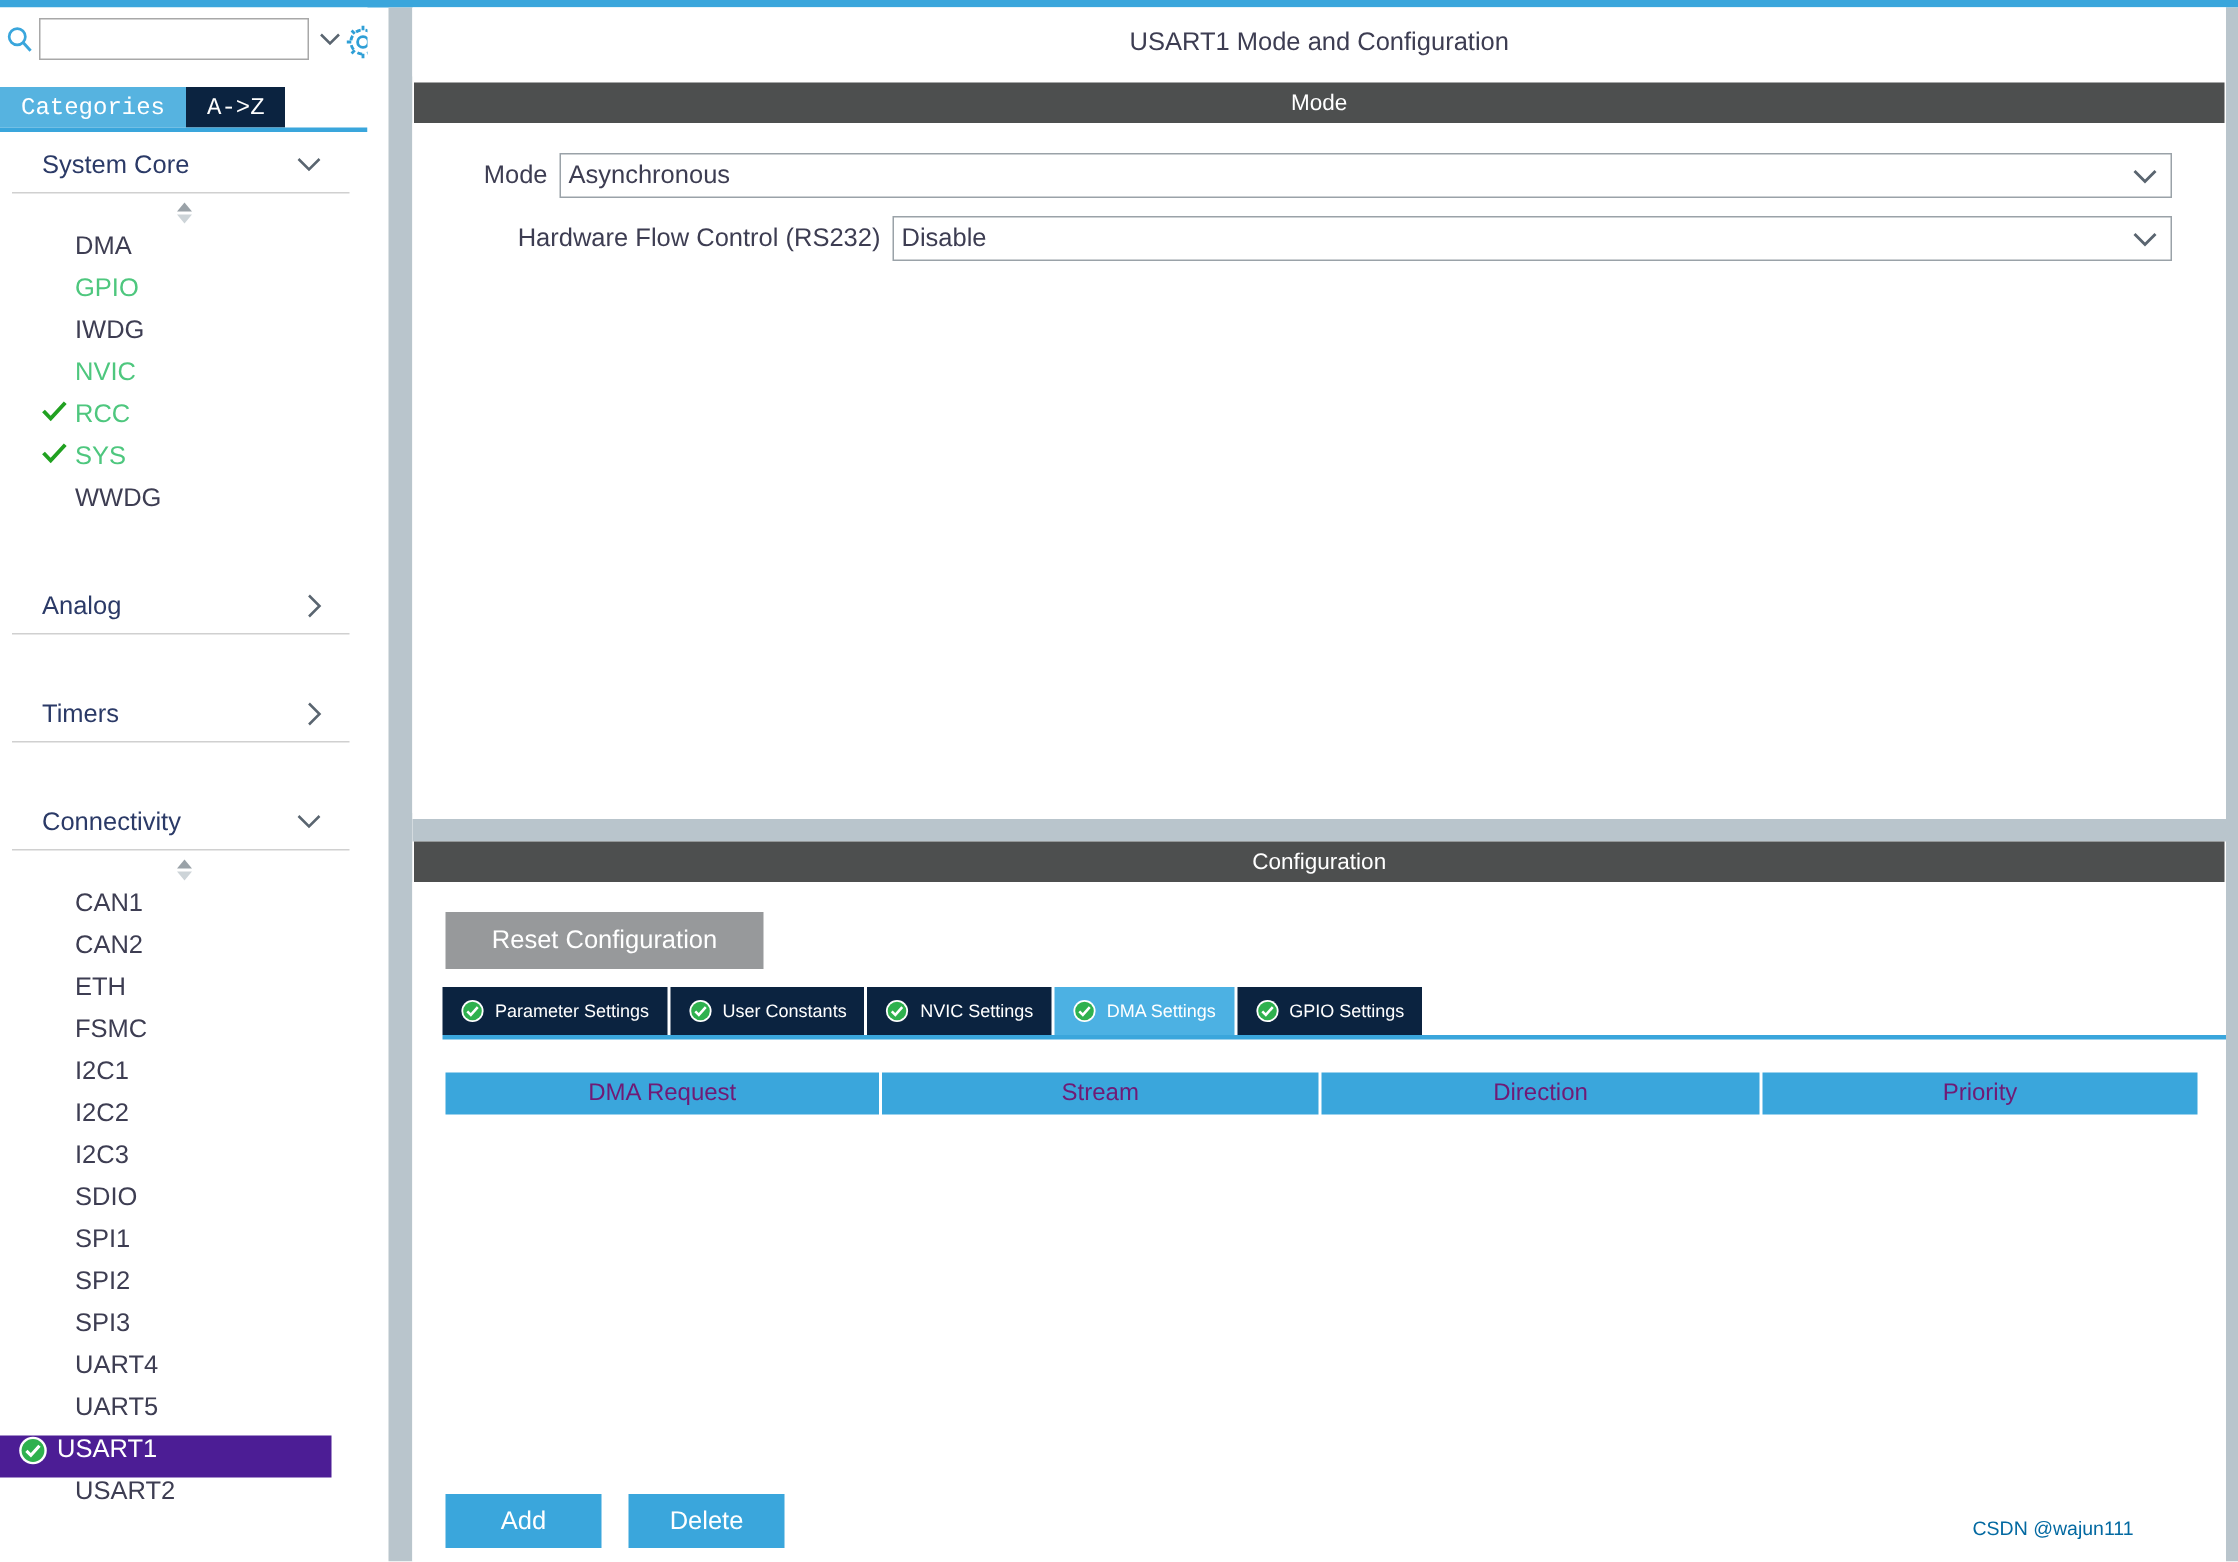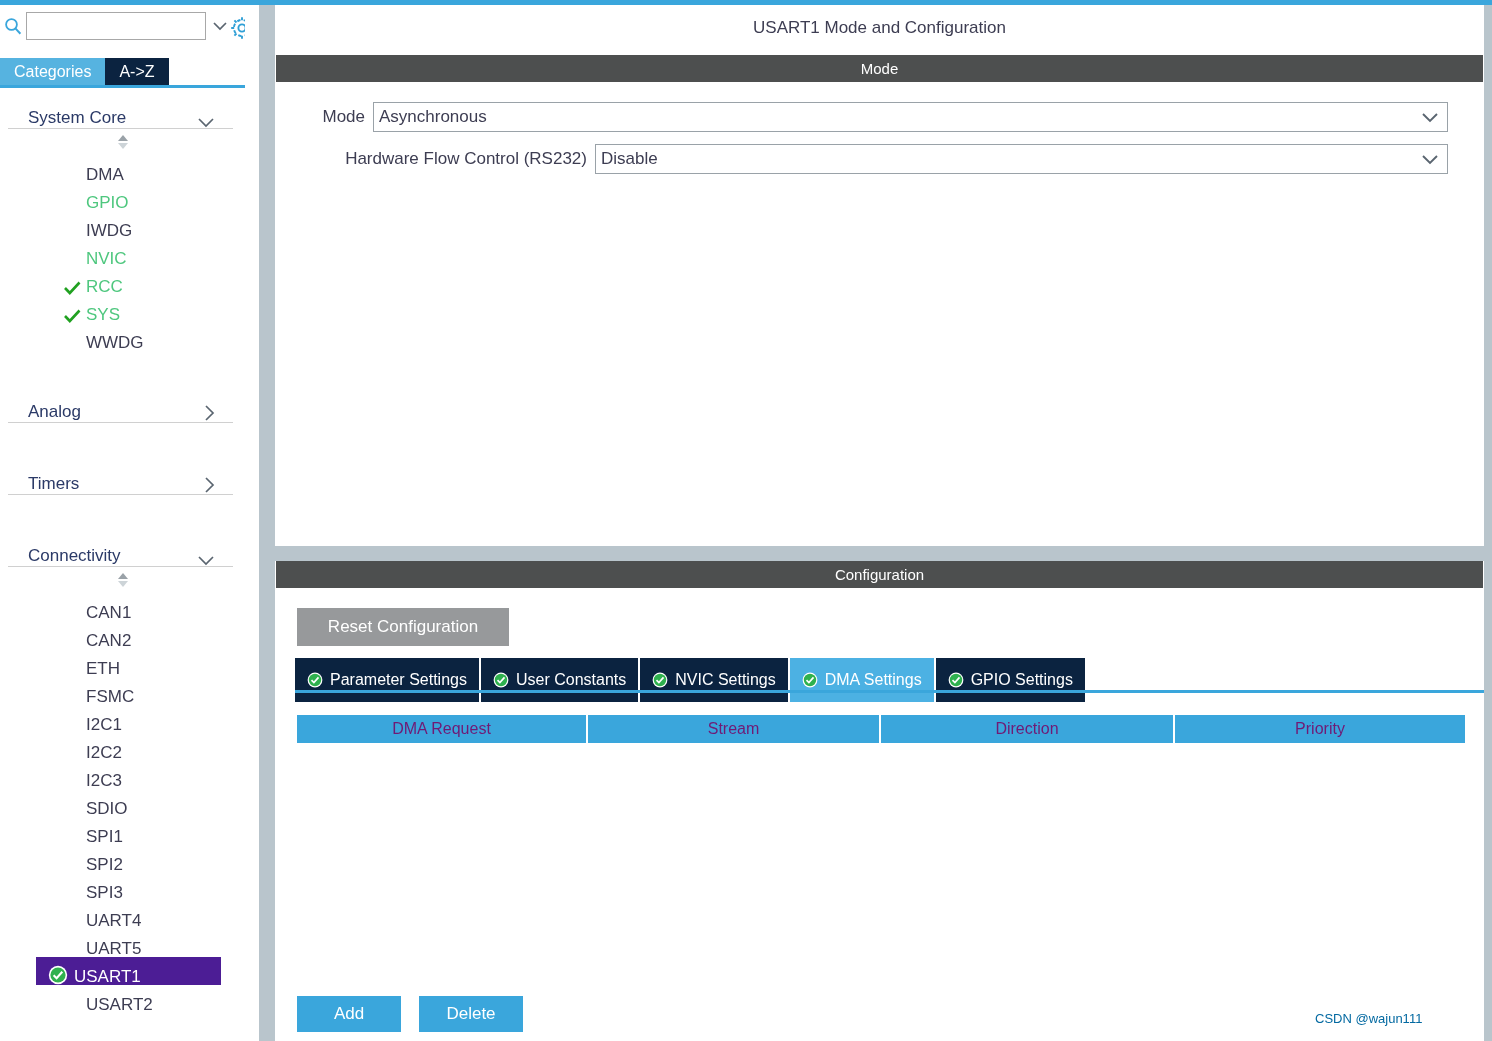--- a/index.html
+++ b/index.html
@@ -61,20 +61,21 @@
     width: 28px; height: 28px;
     display: flex; align-items: center; justify-content: center;
     color: #2f9fd6;
   }
 
   
   .cat-tabs {
     position: absolute; left: 0; top: 53px;
     width: 262px; height: 27px;
     display: flex;
+    font-family: Liberation Mono, monospace;
   }
   .cat-tab {
     height: 27px;
     display: flex; align-items: center; justify-content: center;
     font-size: 16px;
     padding: 0 14px;
     color: #ffffff;
   }
   .cat-tab.active   { background: #56b3e0; }
   .cat-tab.inactive { background: #0b2340; }
@@ -88,21 +89,21 @@
   
   .tree {
     position: absolute; left: 0; top: 86px;
     width: 245px; height: 955px;
     overflow: hidden;
   }
 
   .group-head {
     position: relative;
     height: 38px;
-    display: flex; align-items: flex-end;
+    display: flex; align-items: center;
     padding: 0 18px 0 20px;
     border-bottom: 1px solid #d0d0d0;
     margin: 0 12px 0 8px;
   }
   .group-title {
     flex: 1;
     font-size: 17px;
     color: #2b3a67;
   }
   .group-chev {
@@ -110,25 +111,24 @@
     display: flex; align-items: center;
   }
 
   .spinner-row {
     height: 26px;
     display: flex; align-items: center; justify-content: center;
   }
 
   .leaf {
     height: 28px;
-    display: flex; align-items: flex-end;
+    display: flex; align-items: flex-start;
     padding-left: 28px;
     font-size: 17px;
     color: #3d3d52;
-    margin-left: 36px;
   }
   .leaf .chk { width: 22px; display: flex; align-items: center; color: #21a121; }
   .leaf .leaf-label { line-height: 1; }
   .leaf.green .leaf-label { color: #4ec77e; }
   .leaf.selected {
     background: #4c1d95;
     margin-right: 24px;
     padding-left: 12px;
   }
   .leaf.selected .leaf-label { color: #ffffff; }
@@ -243,26 +243,26 @@
     font-size: 17px;
     display: flex; align-items: center; justify-content: center;
   }
 
   .tabstrip {
     position: absolute; left: 20px; top: 70px;
     width: 1189px; height: 32px;
     display: flex;
   }
   .tab {
-    height: 44px;
+    height: 32px;
     background: #0b2340;
     color: #ffffff;
     display: flex; align-items: center;
     padding: 0 12px;
-    font-size: 16px;
+    font-size: 12px;
     margin-right: 2px;
     white-space: nowrap;
   }
   .tab.active { background: #4cb1e3; }
   .tab .tick { margin-right: 7px; display: flex; align-items: center; }
 
   .tabstrip-underline {
     position: absolute; left: 20px; top: 102px;
     width: 1189px; height: 3px;
     background: #3aa6dc;

